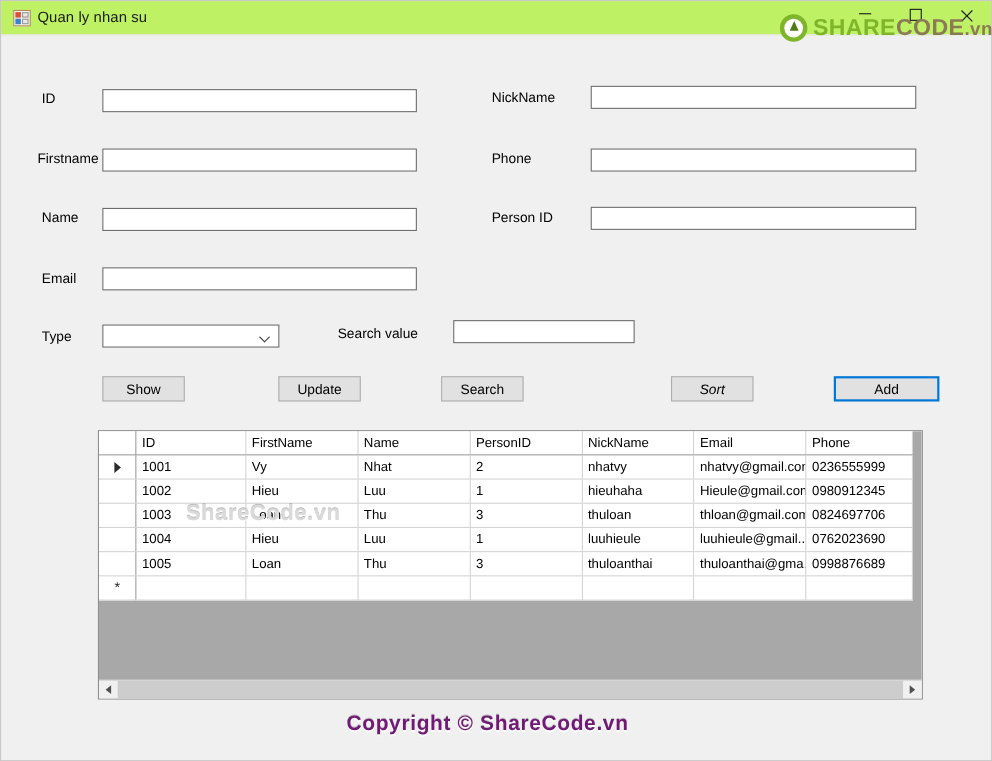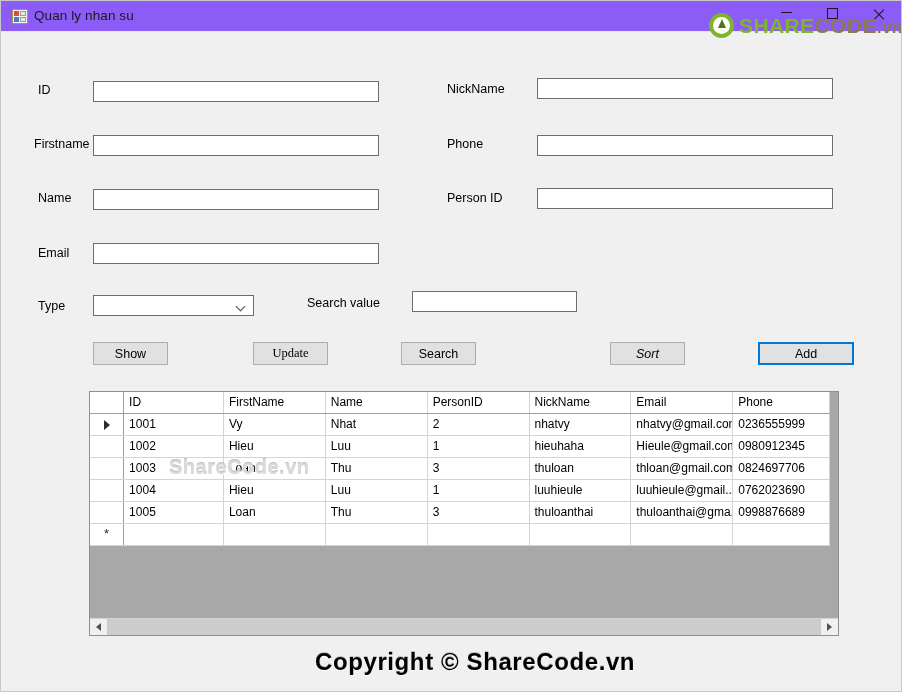--- a/index.html
+++ b/index.html
@@ -12,21 +12,21 @@
   #app{
     position:relative;width:902px;height:692px;
     background:#f0f0f0;
     border:1px solid #c8c8c8;
     box-sizing:border-box;
   }
 
   
   .titlebar{
     position:absolute;left:0;top:0;width:100%;height:31px;
-    background:#8b5cf6;
+    background:#bef264;
     border-bottom:1px solid #e6e6e6;
     box-sizing:border-box;
     text-align:center;
   }
   .app-icon{
     position:absolute;left:11px;top:8px;width:16px;height:15px;
   }
   .app-icon .q{position:absolute;box-sizing:border-box;}
   .app-icon .frame{left:0;top:0;width:16px;height:15px;background:#f7f3e8;border:1px solid #b08d57;}
   .app-icon .b1{left:2px;top:2px;width:5px;height:5px;background:#d94f3d;}
@@ -181,21 +181,21 @@
     position:absolute;left:17px;top:0;right:17px;height:16px;background:#cdcdcd;
   }
 
   
   .wm{
     position:absolute;color:#d9d9d9;font-weight:bold;
     text-shadow:0 1px 0 #fdfdfd, 0 -1px 0 #bdbdbd;
     pointer-events:none;white-space:nowrap;
   }
   .wm-grid{left:168px;top:455px;font-size:20px;letter-spacing:.5px;}
-  .wm-bottom{left:314px;top:647px;font-size:24px;letter-spacing:.6px;color:#000000;}
+  .wm-bottom{left:314px;top:647px;font-size:19px;letter-spacing:.6px;color:#701a75;}
 </style>
 </head>
 <body>
 
 <div id="app">
 
   <div class="titlebar">
     <div class="app-icon">
       <span class="q frame"></span>
         <span class="q b1"></span>
@@ -246,21 +246,21 @@
 
   <div class="lbl" style="left:37px;top:298px;">Type</div>
   <div class="combo" style="left:92px;top:294px;width:161px;height:21px;">
     <span class="chev"></span>
   </div>
 
   <div class="lbl" style="left:306px;top:295px;">Search value</div>
   <input class="tbox" style="left: 411px; top: 290px; width: 165px; height: 21px;" value="">
 
   <div class="btn" style="left:92px;top:341px;width:75px;text-align:center;">Show</div>
-  <div class="btn" style="left:252px;top:341px;width:75px;font-family:Liberation Serif, serif;">Update</div>
+  <div class="btn" style="left:252px;top:341px;width:75px;">Update</div>
   <div class="btn" style="left:400px;top:341px;width:75px;">Search</div>
   <div class="btn" style="left:609px;top:341px;width:75px;font-style:italic;">Sort</div>
   <div class="btn focused" style="left:757px;top:341px;width:96px;">Add</div>
 
   <div class="grid-wrap">
     <div class="grid-bg"></div>
     <table class="grid">
       <colgroup>
         <col style="width:33px">
           <col style="width:98px">

